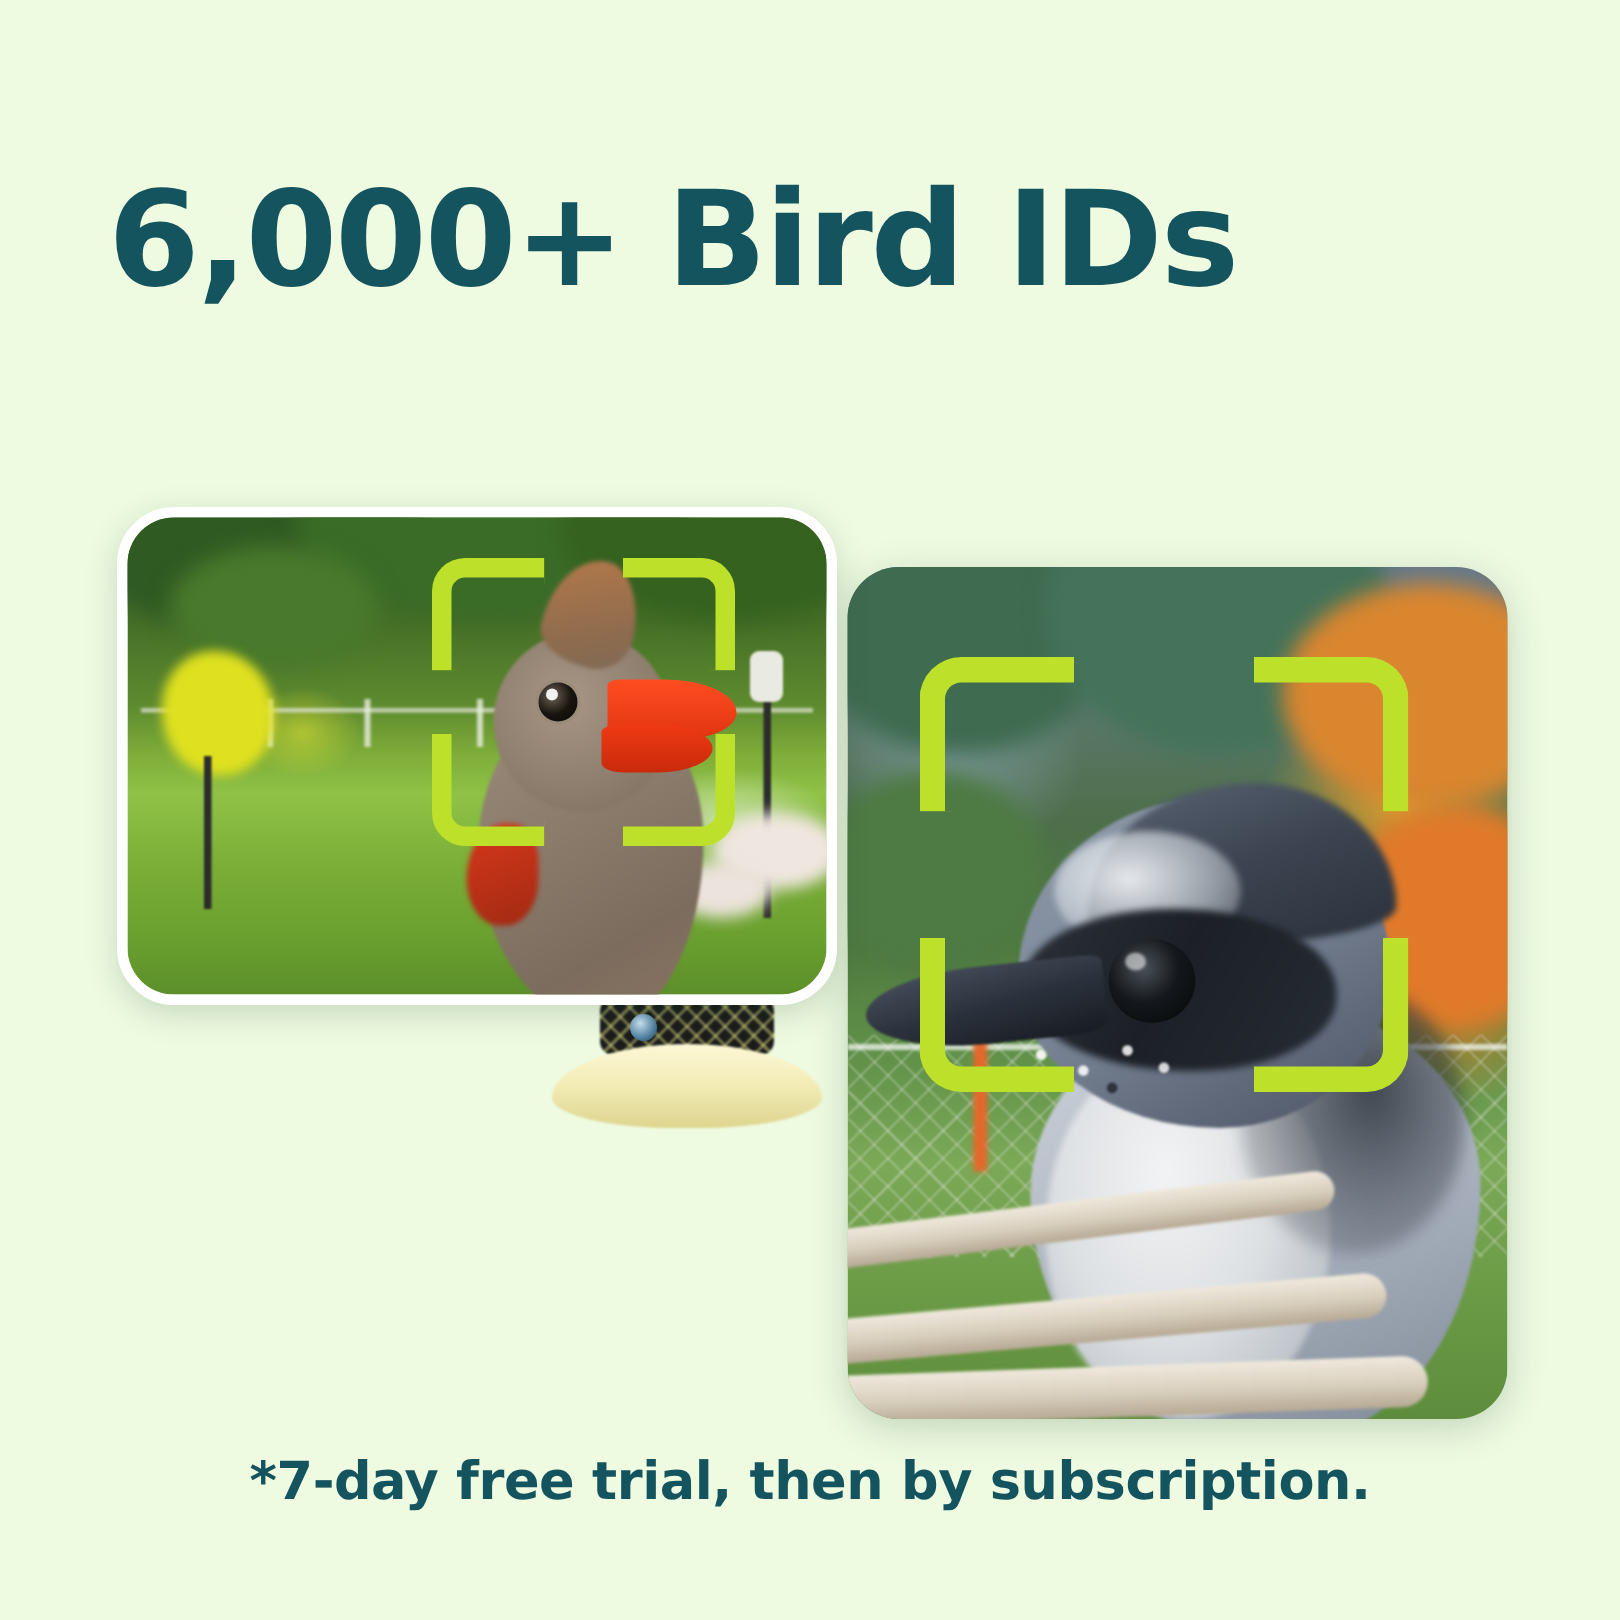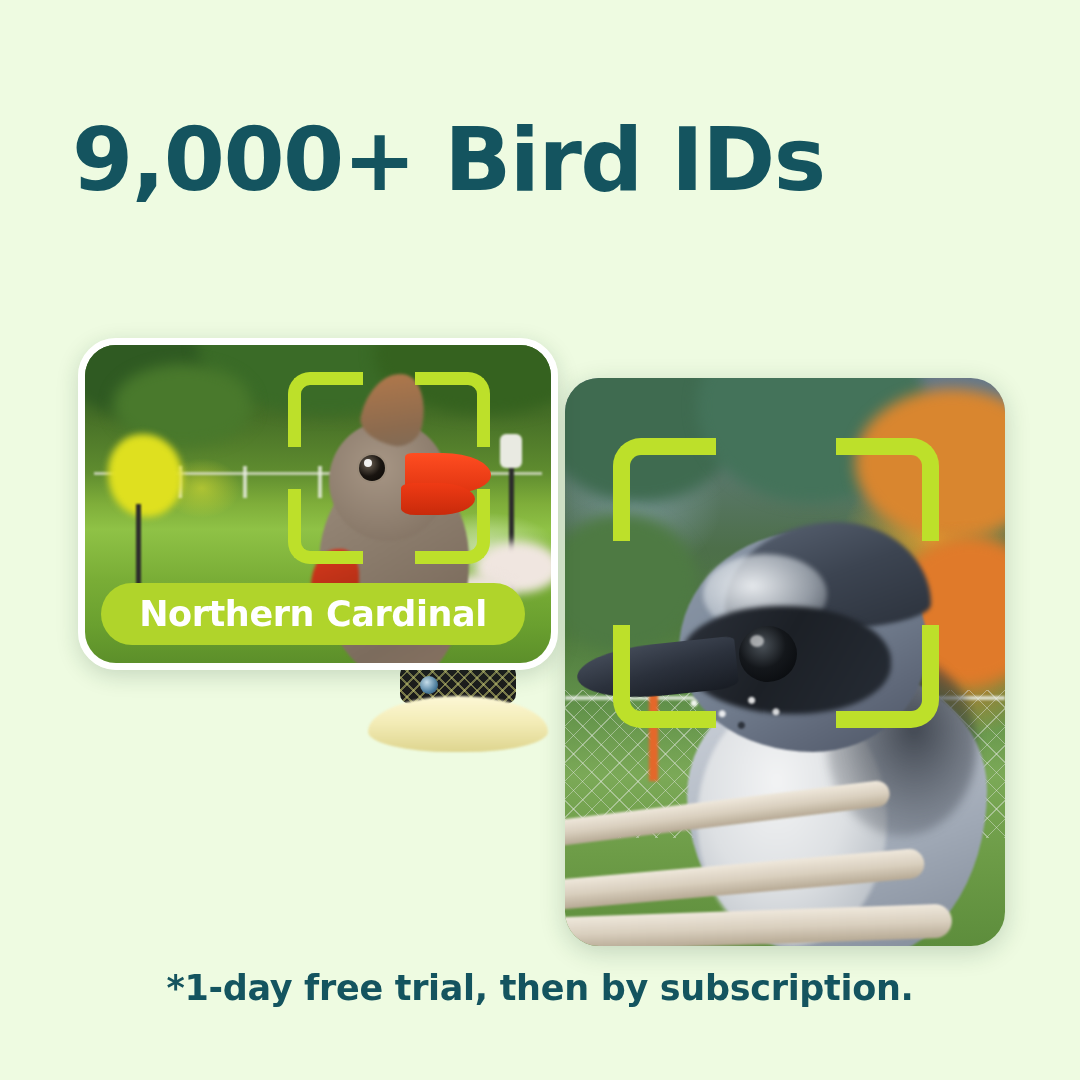--- a/index.html
+++ b/index.html
@@ -447,21 +447,21 @@
     font-size: 35px;
     letter-spacing: -0.3px;
   }
 </style>
 </head>
 <body>
 
 <div id="page">
 
   <h1 id="headline">
-    <span class="line">9,000+ Bird IDs</span>
+    <span class="line">6,000+ Bird IDs</span>
   </h1>
 
   <div id="cards">
 
     <div class="photo-card" id="card-bluejay">
       <div class="photo-inner">
         <div class="scene-jay">
           <div class="tree-mass" style="left:-6%;top:-8%;width:46%;height:30%;background:#3f6b50;"></div>
           <div class="tree-mass" style="left:30%;top:-12%;width:52%;height:34%;background:#44735a;"></div>
           <div class="tree-mass" style="left:66%;top:2%;width:44%;height:26%;background:#d9862f;"></div>
@@ -542,22 +542,19 @@
       <span class="corner bl"></span>
       <span class="corner br"></span>
     </div>
 
     <div style="position:absolute;left:380px;top:664px;width:150px;height:42px;z-index:2;">
       <div class="feeder-mesh" style="left:20px;top:0;width:116px;height:40px;"></div>
       <div class="feeder-lens" style="left:40px;top:12px;"></div>
     </div>
     <div class="feeder-base" style="left:368px;top:696px;width:180px;height:56px;z-index:2;"></div>
 
-    <div class="species-pill" id="pill-cardinal">
-      <span>Northern Cardinal</span>
-    </div>
 
 
   </div>
 
-  <div id="footnote">*1-day free trial, then by subscription.</div>
+  <div id="footnote">*7-day free trial, then by subscription.</div>
 
 </div>
 
 </body></html>

